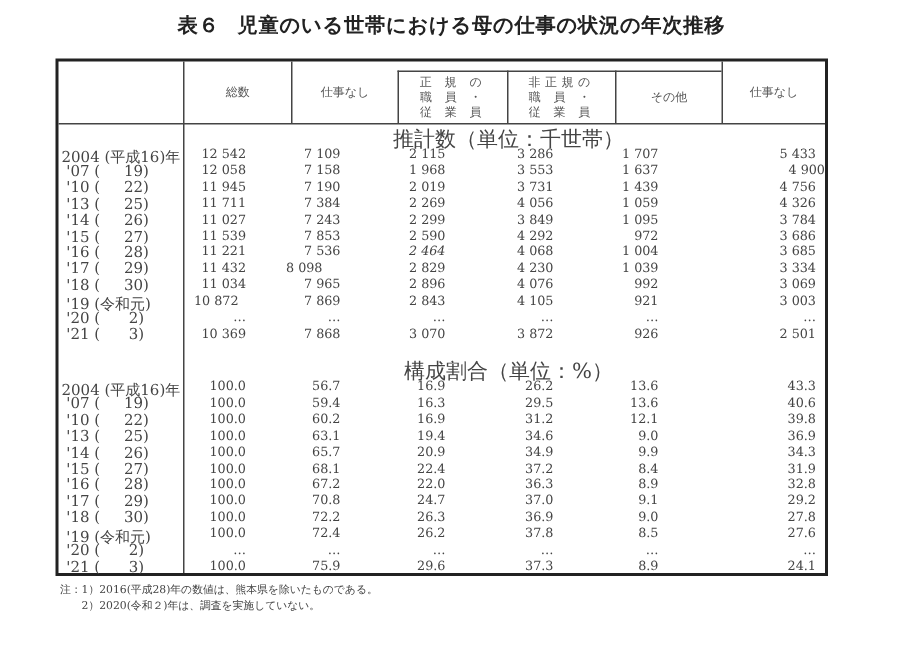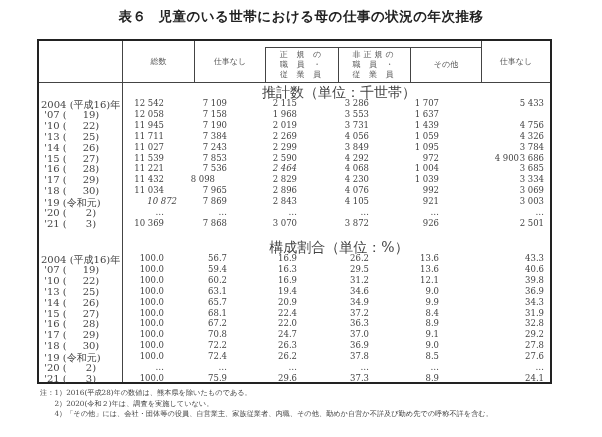--- a/index.html
+++ b/index.html
@@ -68,21 +68,21 @@
       <div class="cell" style="top: 57px; left: 198px; width: 60px;">2 115</div>
       <div class="cell" style="top: 57px; left: 270px; width: 60px;">3 286</div>
       <div class="cell" style="top: 57px; left: 340px; width: 60px;">1 707</div>
       <div class="cell" style="top: 57px; left: 445px; width: 60px;">5 433</div>
       <div class="rowlbl" style="top: 67.9px;"> '07 (     19)</div>
       <div class="cell" style="top: 67.9px; left: 65px; width: 60px;">12 058</div>
       <div class="cell" style="top: 67.9px; left: 128px; width: 60px;">7 158</div>
       <div class="cell" style="top: 67.9px; left: 198px; width: 60px;">1 968</div>
       <div class="cell" style="top: 67.9px; left: 270px; width: 60px;">3 553</div>
       <div class="cell" style="top: 67.9px; left: 340px; width: 60px;">1 637</div>
-      <div class="cell" style="top: 67.9px; left: 420px; width: 60px; margin-top: 44px;">4 900</div>
+      <div class="cell" style="top: 67.9px; left: 451px; width: 60px;">4 900</div>
       <div class="rowlbl" style="top: 78.8px;"> '10 (     22)</div>
       <div class="cell" style="top: 78.8px; left: 65px; width: 60px;">11 945</div>
       <div class="cell" style="top: 78.8px; left: 128px; width: 60px;">7 190</div>
       <div class="cell" style="top: 78.8px; left: 198px; width: 60px;">2 019</div>
       <div class="cell" style="top: 78.8px; left: 270px; width: 60px;">3 731</div>
       <div class="cell" style="top: 78.8px; left: 340px; width: 60px;">1 439</div>
       <div class="cell" style="top: 78.8px; left: 445px; width: 60px;">4 756</div>
       <div class="rowlbl" style="top: 89.7px;"> '13 (     25)</div>
       <div class="cell" style="top: 89.7px; left: 65px; width: 60px;">11 711</div>
       <div class="cell" style="top: 89.7px; left: 128px; width: 60px;">7 384</div>
@@ -119,21 +119,21 @@
       <div class="cell" style="top: 133.3px; left: 340px; width: 60px;">1 039</div>
       <div class="cell" style="top: 133.3px; left: 445px; width: 60px;">3 334</div>
       <div class="rowlbl" style="top: 144.2px;"> '18 (     30)</div>
       <div class="cell" style="top: 144.2px; left: 65px; width: 60px;">11 034</div>
       <div class="cell" style="top: 144.2px; left: 128px; width: 60px;">7 965</div>
       <div class="cell" style="top: 144.2px; left: 198px; width: 60px;">2 896</div>
       <div class="cell" style="top: 144.2px; left: 270px; width: 60px;">4 076</div>
       <div class="cell" style="top: 144.2px; left: 340px; width: 60px;">992</div>
       <div class="cell" style="top: 144.2px; left: 445px; width: 60px;">3 069</div>
       <div class="rowlbl" style="top: 155.1px;"> '19 (令和元)</div>
-      <div class="cell" style="top: 155.1px; left: 78px; width: 60px; font-style: italic;">10 872</div>
+      <div class="cell" style="top: 155.1px; left: 60px; width: 60px;">10 872</div>
       <div class="cell" style="top: 155.1px; left: 128px; width: 60px;">7 869</div>
       <div class="cell" style="top: 155.1px; left: 198px; width: 60px;">2 843</div>
       <div class="cell" style="top: 155.1px; left: 270px; width: 60px;">4 105</div>
       <div class="cell" style="top: 155.1px; left: 340px; width: 60px;">921</div>
       <div class="cell" style="top: 155.1px; left: 445px; width: 60px;">3 003</div>
       <div class="rowlbl" style="top: 166px;"> '20 (      2)</div>
       <div class="cell" style="top: 166px; left: 65px; width: 60px;">…</div>
       <div class="cell" style="top: 166px; left: 128px; width: 60px;">…</div>
       <div class="cell" style="top: 166px; left: 198px; width: 60px;">…</div>
       <div class="cell" style="top: 166px; left: 270px; width: 60px;">…</div>
@@ -229,14 +229,13 @@
       <div class="cell" style="top: 331.9px; left: 198px; width: 60px;">29.6</div>
       <div class="cell" style="top: 331.9px; left: 270px; width: 60px;">37.3</div>
       <div class="cell" style="top: 331.9px; left: 340px; width: 60px;">8.9</div>
       <div class="cell" style="top: 331.9px; left: 445px; width: 60px;">24.1</div>
     </div>
 </div>
 
 <div class="notes">
   <div>注：1）2016(平成28)年の数値は、熊本県を除いたものである。</div>
   <div>　　2）2020(令和２)年は、調査を実施していない。</div>
-  <div>　　4）「その他」には、会社・団体等の役員、自営業主、家族従業者、内職、その他、勤めか自営か不詳及び勤め先での呼称不詳を含む。</div>
 </div>
 
 </body></html>

